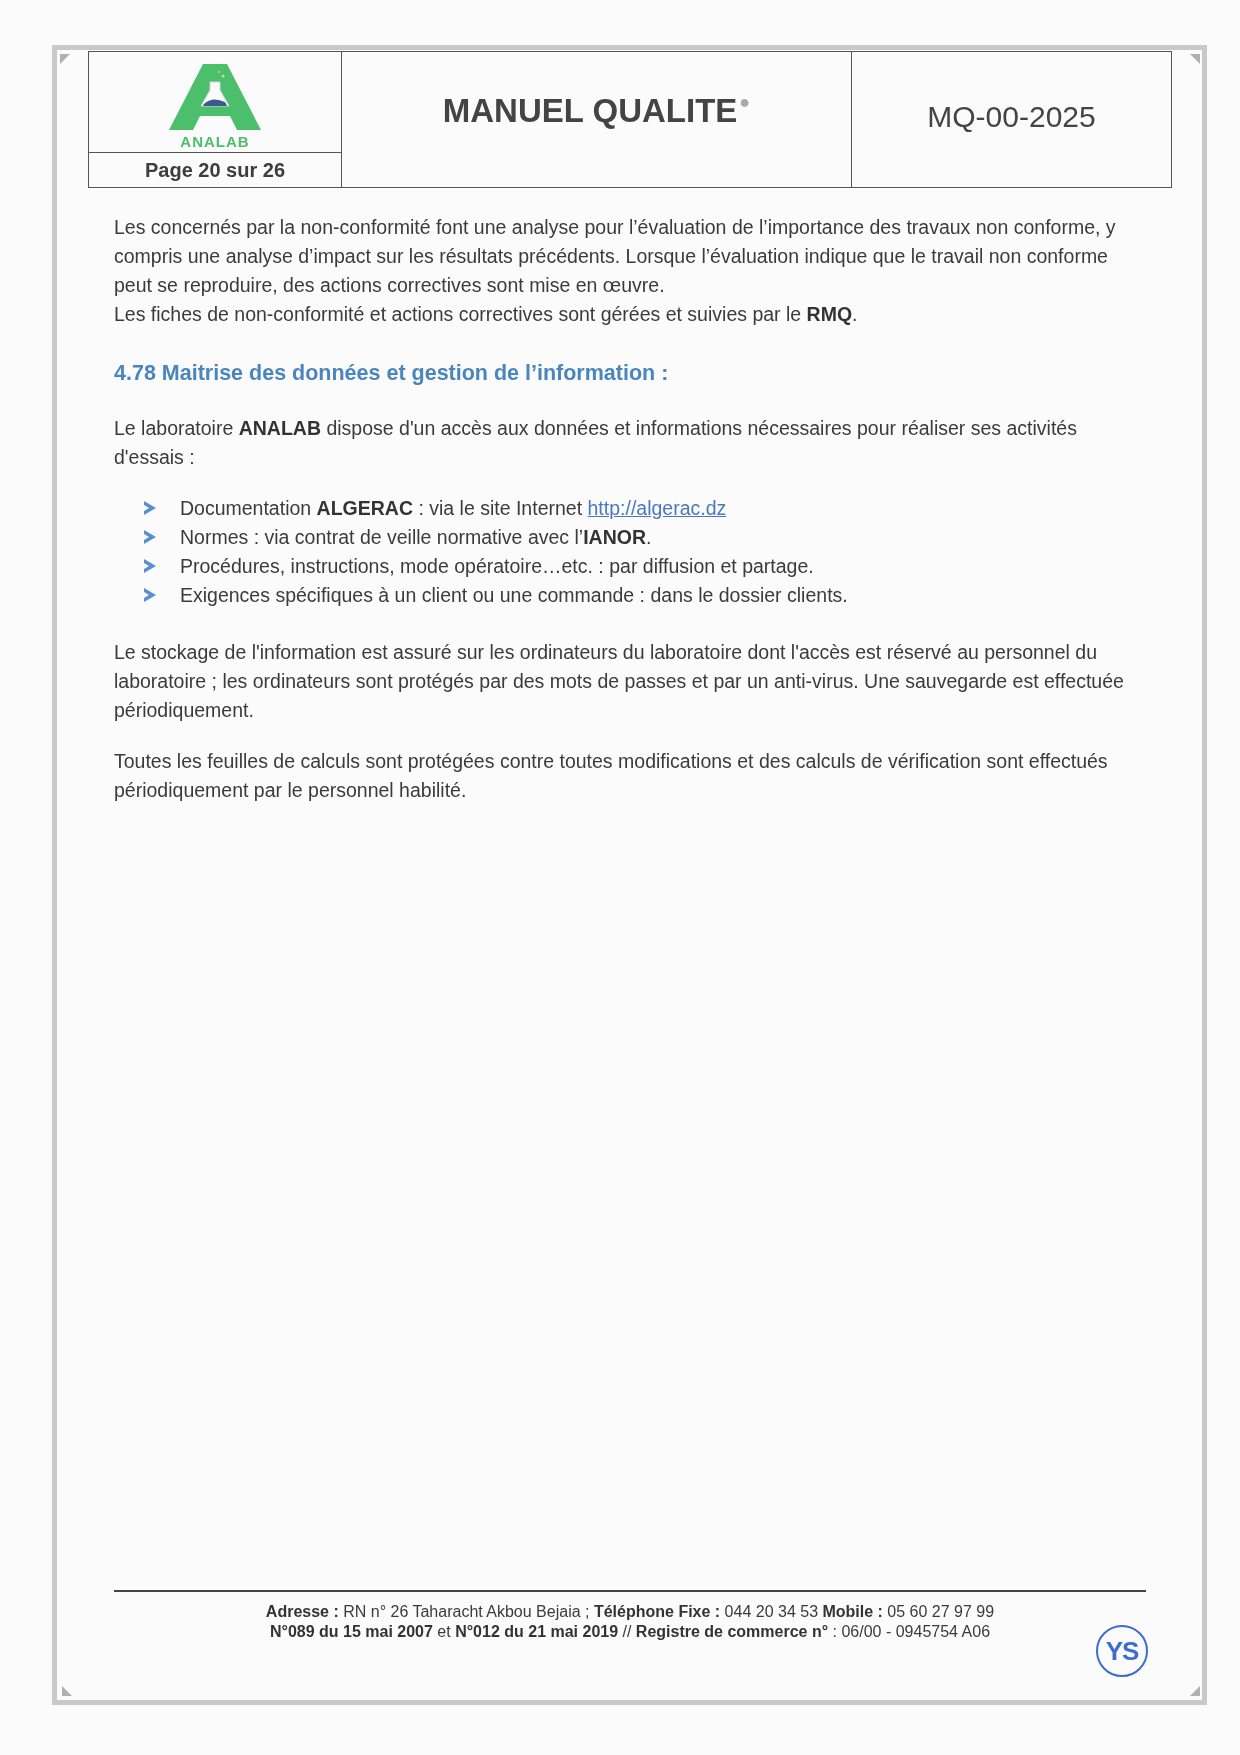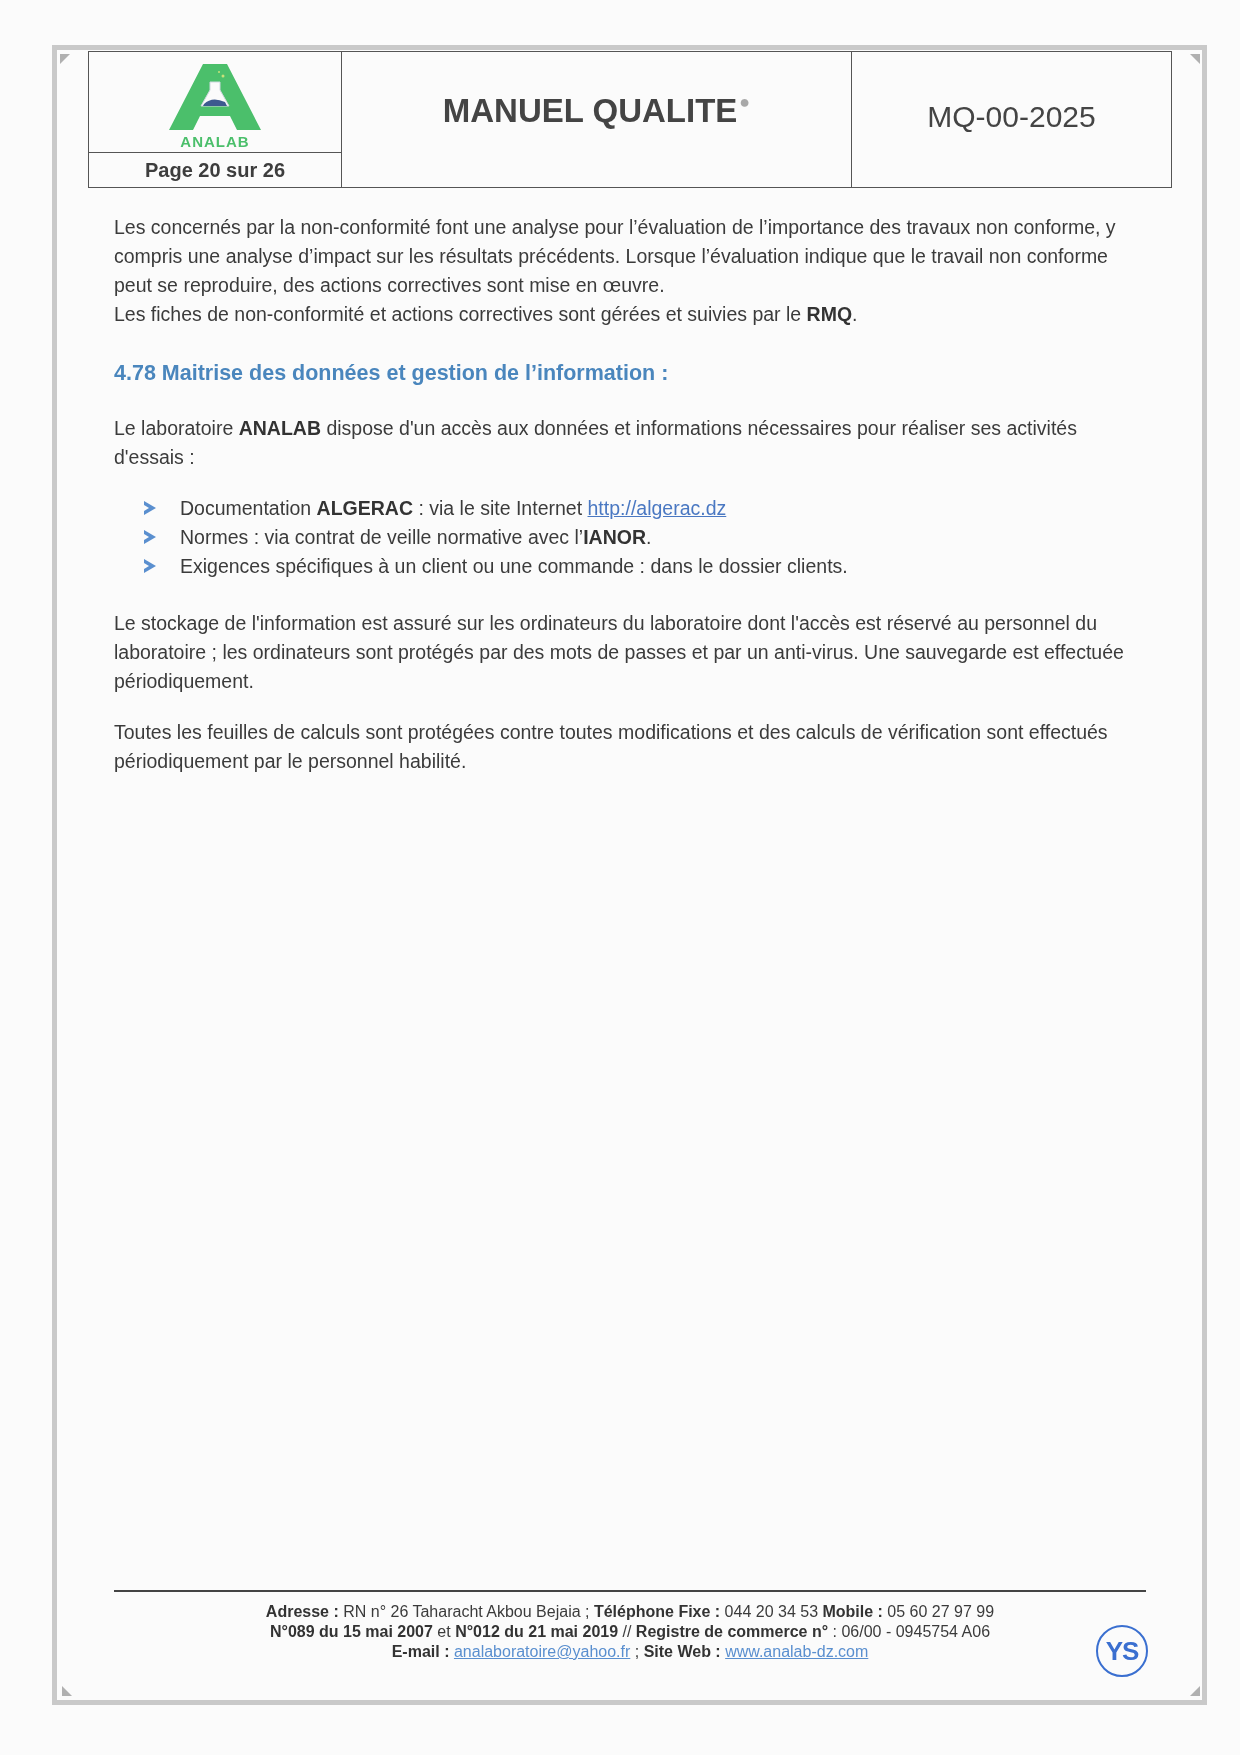--- a/index.html
+++ b/index.html
@@ -158,35 +158,36 @@
     <li>
       <span class="arrow"></span>
       <span>Documentation </span><b>ALGERAC</b><span> : via le site Internet </span><a class="link" href="#">http://algerac.dz</a>
     </li>
     <li>
       <span class="arrow"></span>
       <span>Normes : via contrat de veille normative avec l’</span><b>IANOR</b><span>.</span>
     </li>
     <li>
       <span class="arrow"></span>
+      <span>Procédures, instructions, mode opératoire…etc. : par diffusion et partage.</span>
+    </li>
+    <li>
+      <span class="arrow"></span>
       <span>Exigences spécifiques à un client ou une commande : dans le dossier clients.</span>
     </li>
   </ul>
 
   <div class="spacer"></div>
   <p>Le stockage de l'information est assuré sur les ordinateurs du laboratoire dont l'accès est réservé au personnel du laboratoire ; les ordinateurs sont protégés par des mots de passes et par un anti-virus. Une sauvegarde est effectuée périodiquement.</p>
   <div class="spacer-sm"></div>
   <p>Toutes les feuilles de calculs sont protégées contre toutes modifications et des calculs de vérification sont effectués périodiquement par le personnel habilité.</p>
 </div>
 
 <div class="footer-rule"></div>
 <div class="footer">
   <div>
     <b>Adresse :</b><span> RN n° 26 Taharacht Akbou Bejaia ; </span><b>Téléphone Fixe :</b><span> 044 20 34 53  </span><b>Mobile :</b><span> 05 60 27 97 99</span>
   </div>
   <div>
     <b>N°089 du 15 mai 2007</b><span> et </span><b>N°012 du 21 mai 2019</b><span>  //  </span><b>Registre de commerce n°</b><span> : 06/00 - 0945754 A06</span>
   </div>
-  <div>
-    <b>E-mail :</b> <a href="#">analaboratoire@yahoo.fr</a><span>  ; </span><b>Site Web :</b> <a href="#">www.analab-dz.com</a>
-  </div>
 </div>
 <div class="stamp">YS</div>
 
 </body></html>

